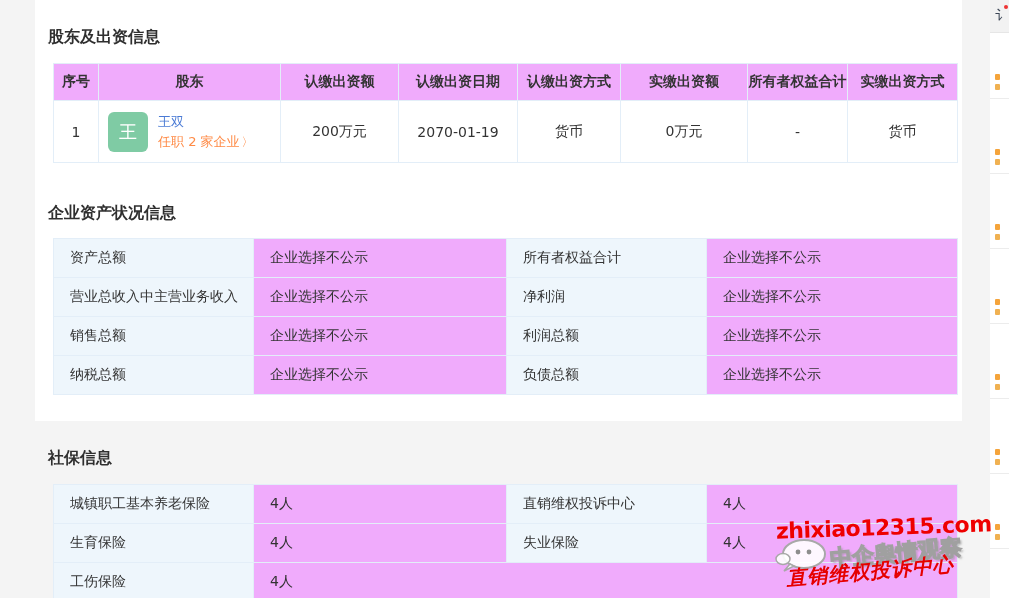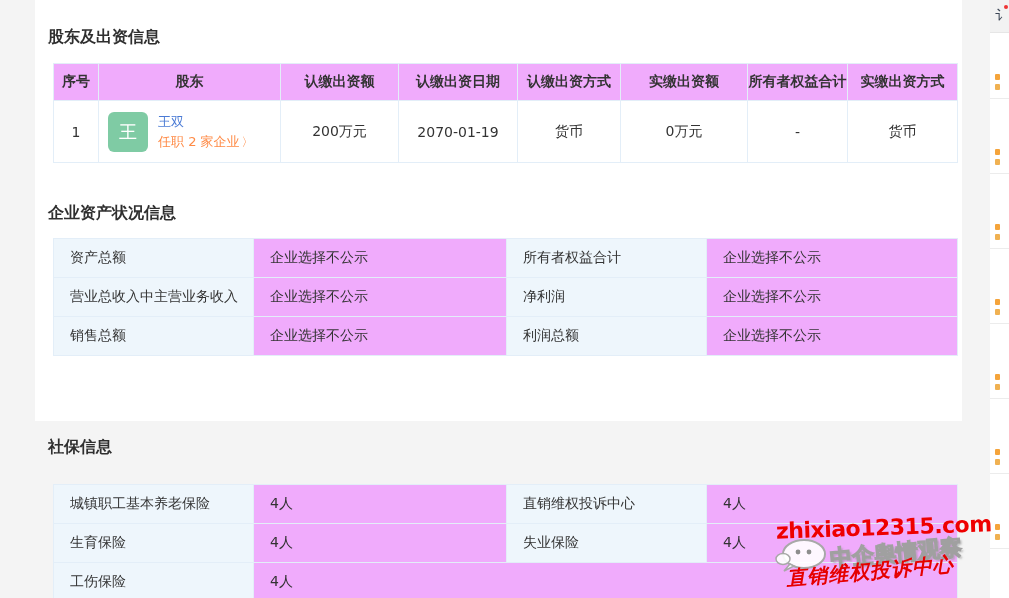--- a/index.html
+++ b/index.html
@@ -6,21 +6,21 @@
   html,body { width:1009px; height:598px; overflow:hidden; }
   body { font-family:"DejaVu Sans","Liberation Sans",sans-serif; background:#f4f4f4; position:relative; }
 
   .page { position:relative; width:1009px; height:598px; background:#f4f4f4; }
 
   .card { position:absolute; left:35px; top:0; width:927px; height:421px; background:#ffffff; }
 
   .section-title { position:absolute; left:13px; font-size:16px; font-weight:bold; color:#2f2f2f; }
   #title-shareholder { top:27px; }
   #title-assets { top:203px; }
-  #title-social { top:437px; }
+  #title-social { top:448px; }
 
   table { border-collapse:collapse; table-layout:fixed; position:absolute; left:18px; width:904px; }
   #tbl-shareholder { top:63px; }
   #tbl-assets { top:238px; }
   #tbl-social { top:484px; }
 
   td, th { border:1px solid #e3eef8; font-size:14px; color:#333; font-weight:normal; }
 
   #tbl-shareholder th { height:37px; background:#f0abfc; text-align:center;font-weight:bold; }
   #tbl-shareholder td { height:62px; text-align:center; }
@@ -133,20 +133,26 @@
         <td class="def-value">企业选择不公示</td>
         <td class="def-label">净利润</td>
         <td class="def-value">企业选择不公示</td>
       </tr>
       <tr>
         <td class="def-label">销售总额</td>
         <td class="def-value">企业选择不公示</td>
         <td class="def-label">利润总额</td>
         <td class="def-value">企业选择不公示</td>
       </tr>
+      <tr>
+        <td class="def-label">纳税总额</td>
+        <td class="def-value">企业选择不公示</td>
+        <td class="def-label">负债总额</td>
+        <td class="def-value">企业选择不公示</td>
+      </tr>
     </tbody>
       </table>
 
     <div class="section-title" id="title-social">社保信息</div>
 
     <table id="tbl-social" class="def-table">
       <colgroup>
         <col style="width:200px">
           <col style="width:253px">
           <col style="width:200px">

